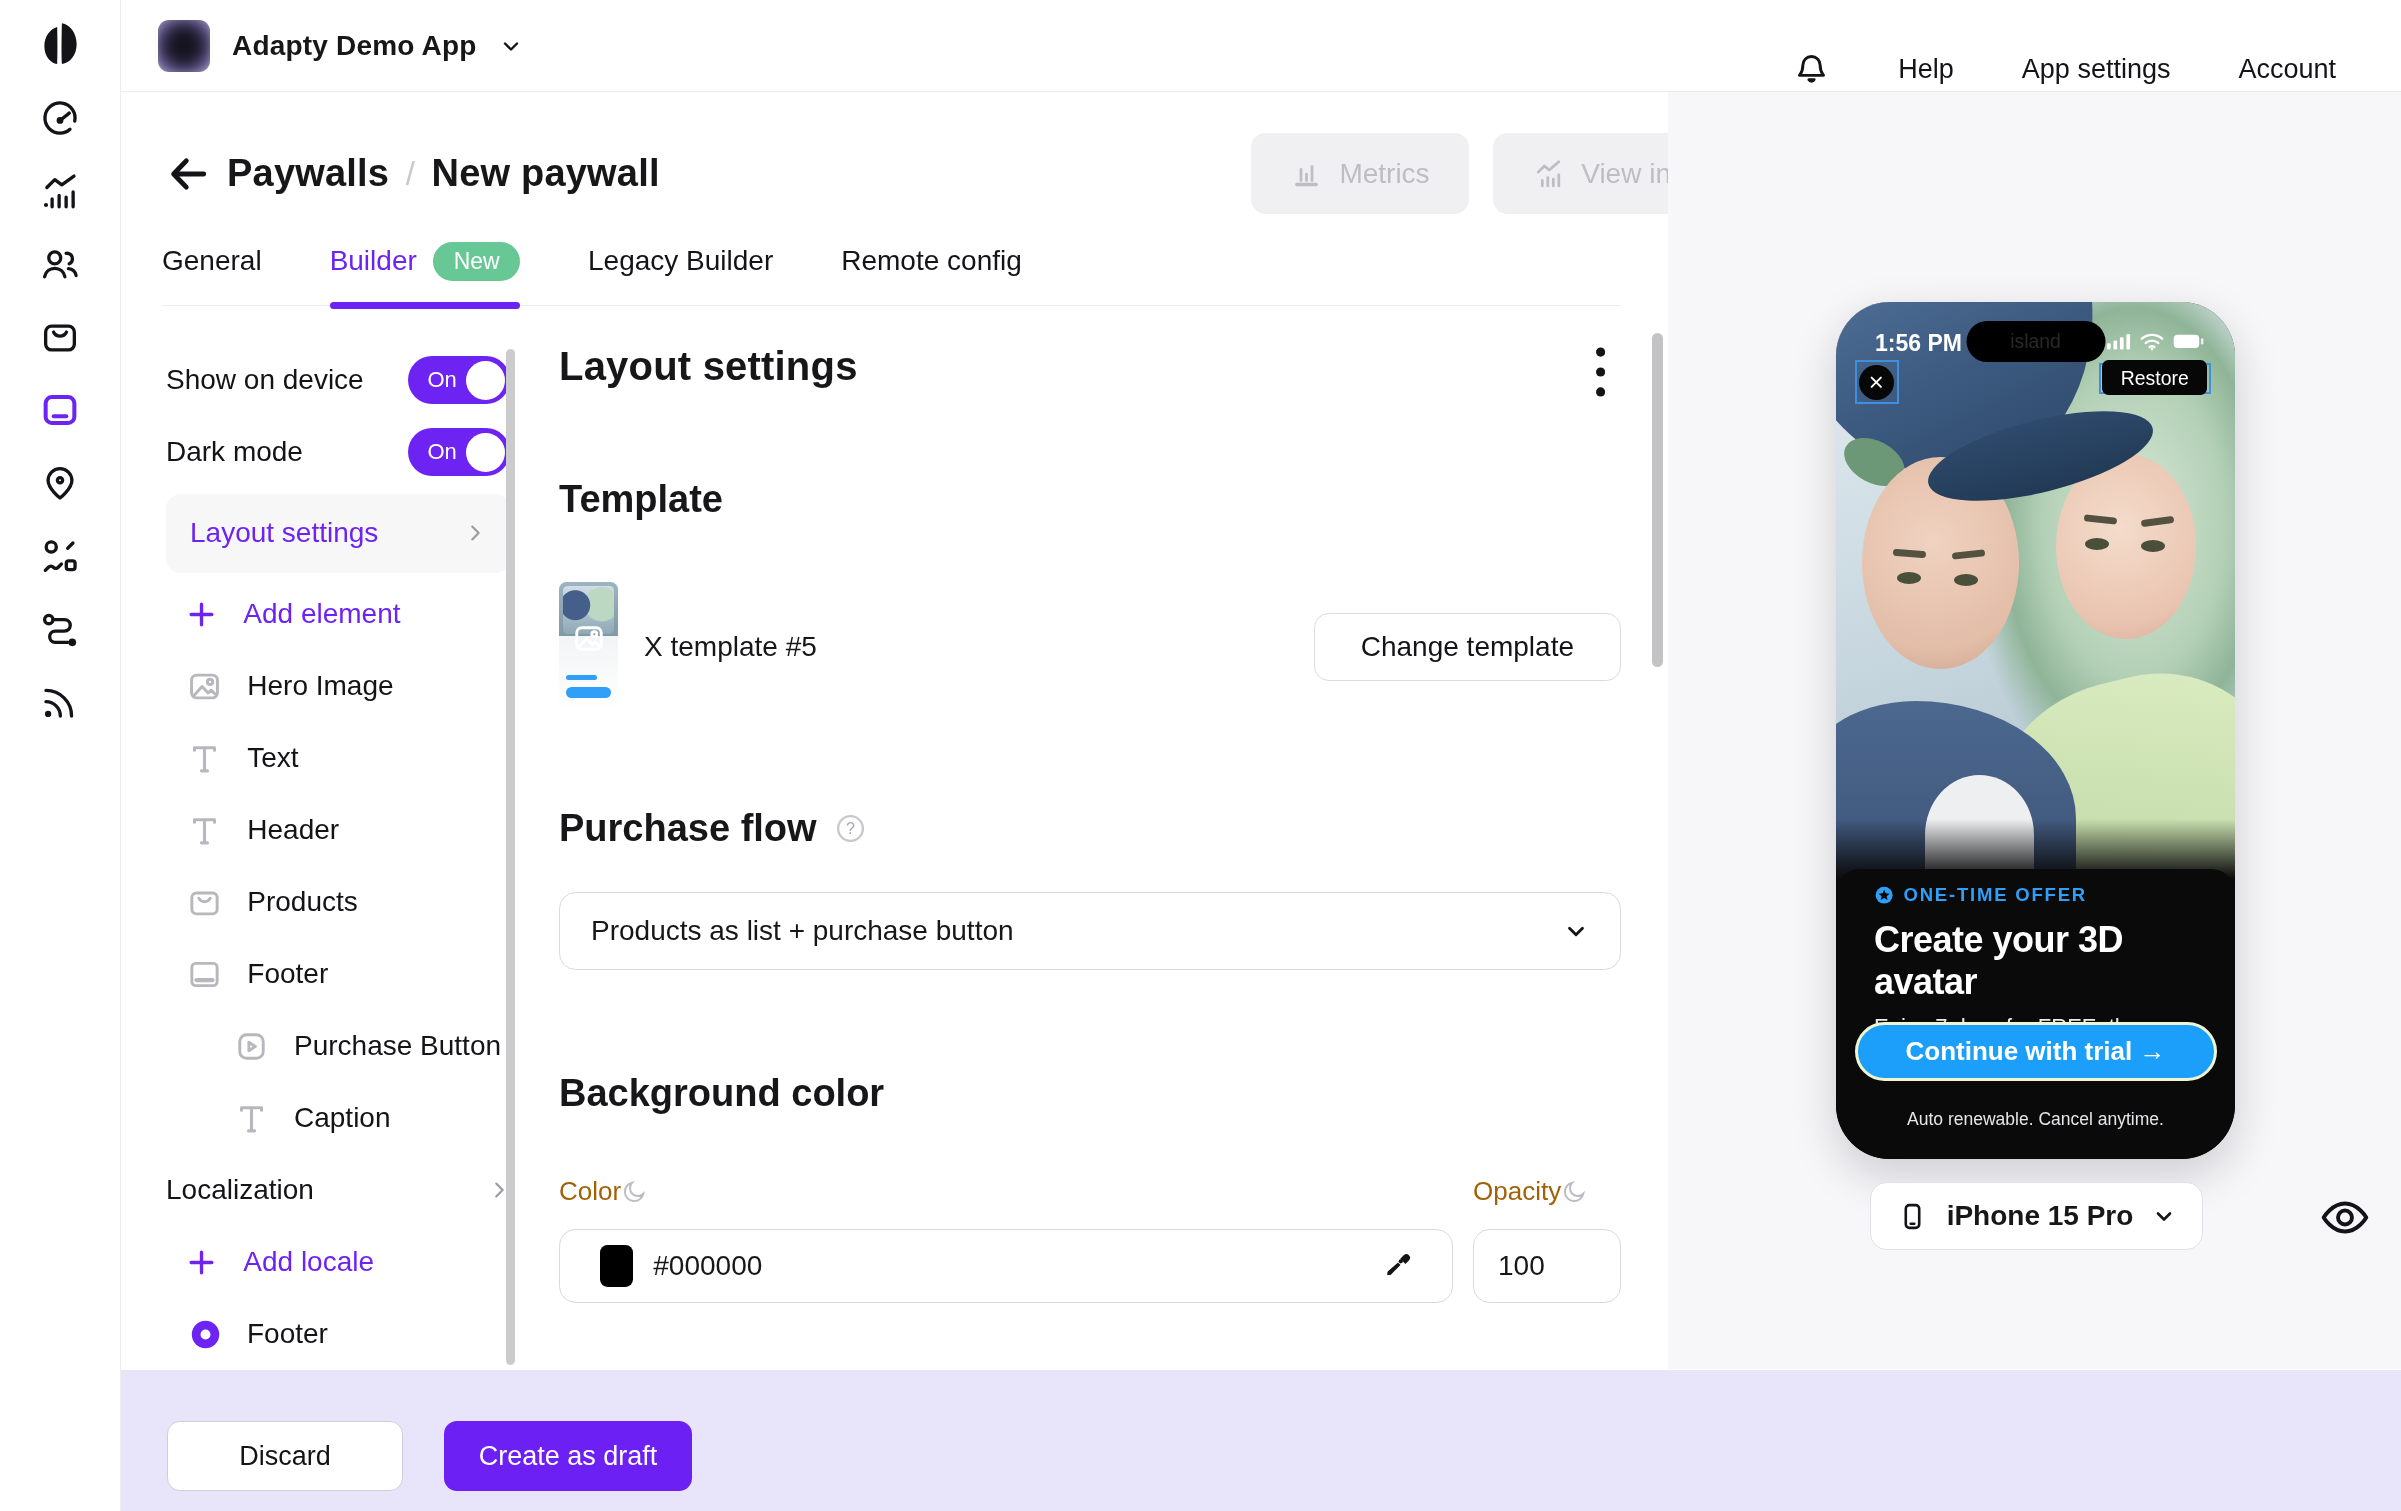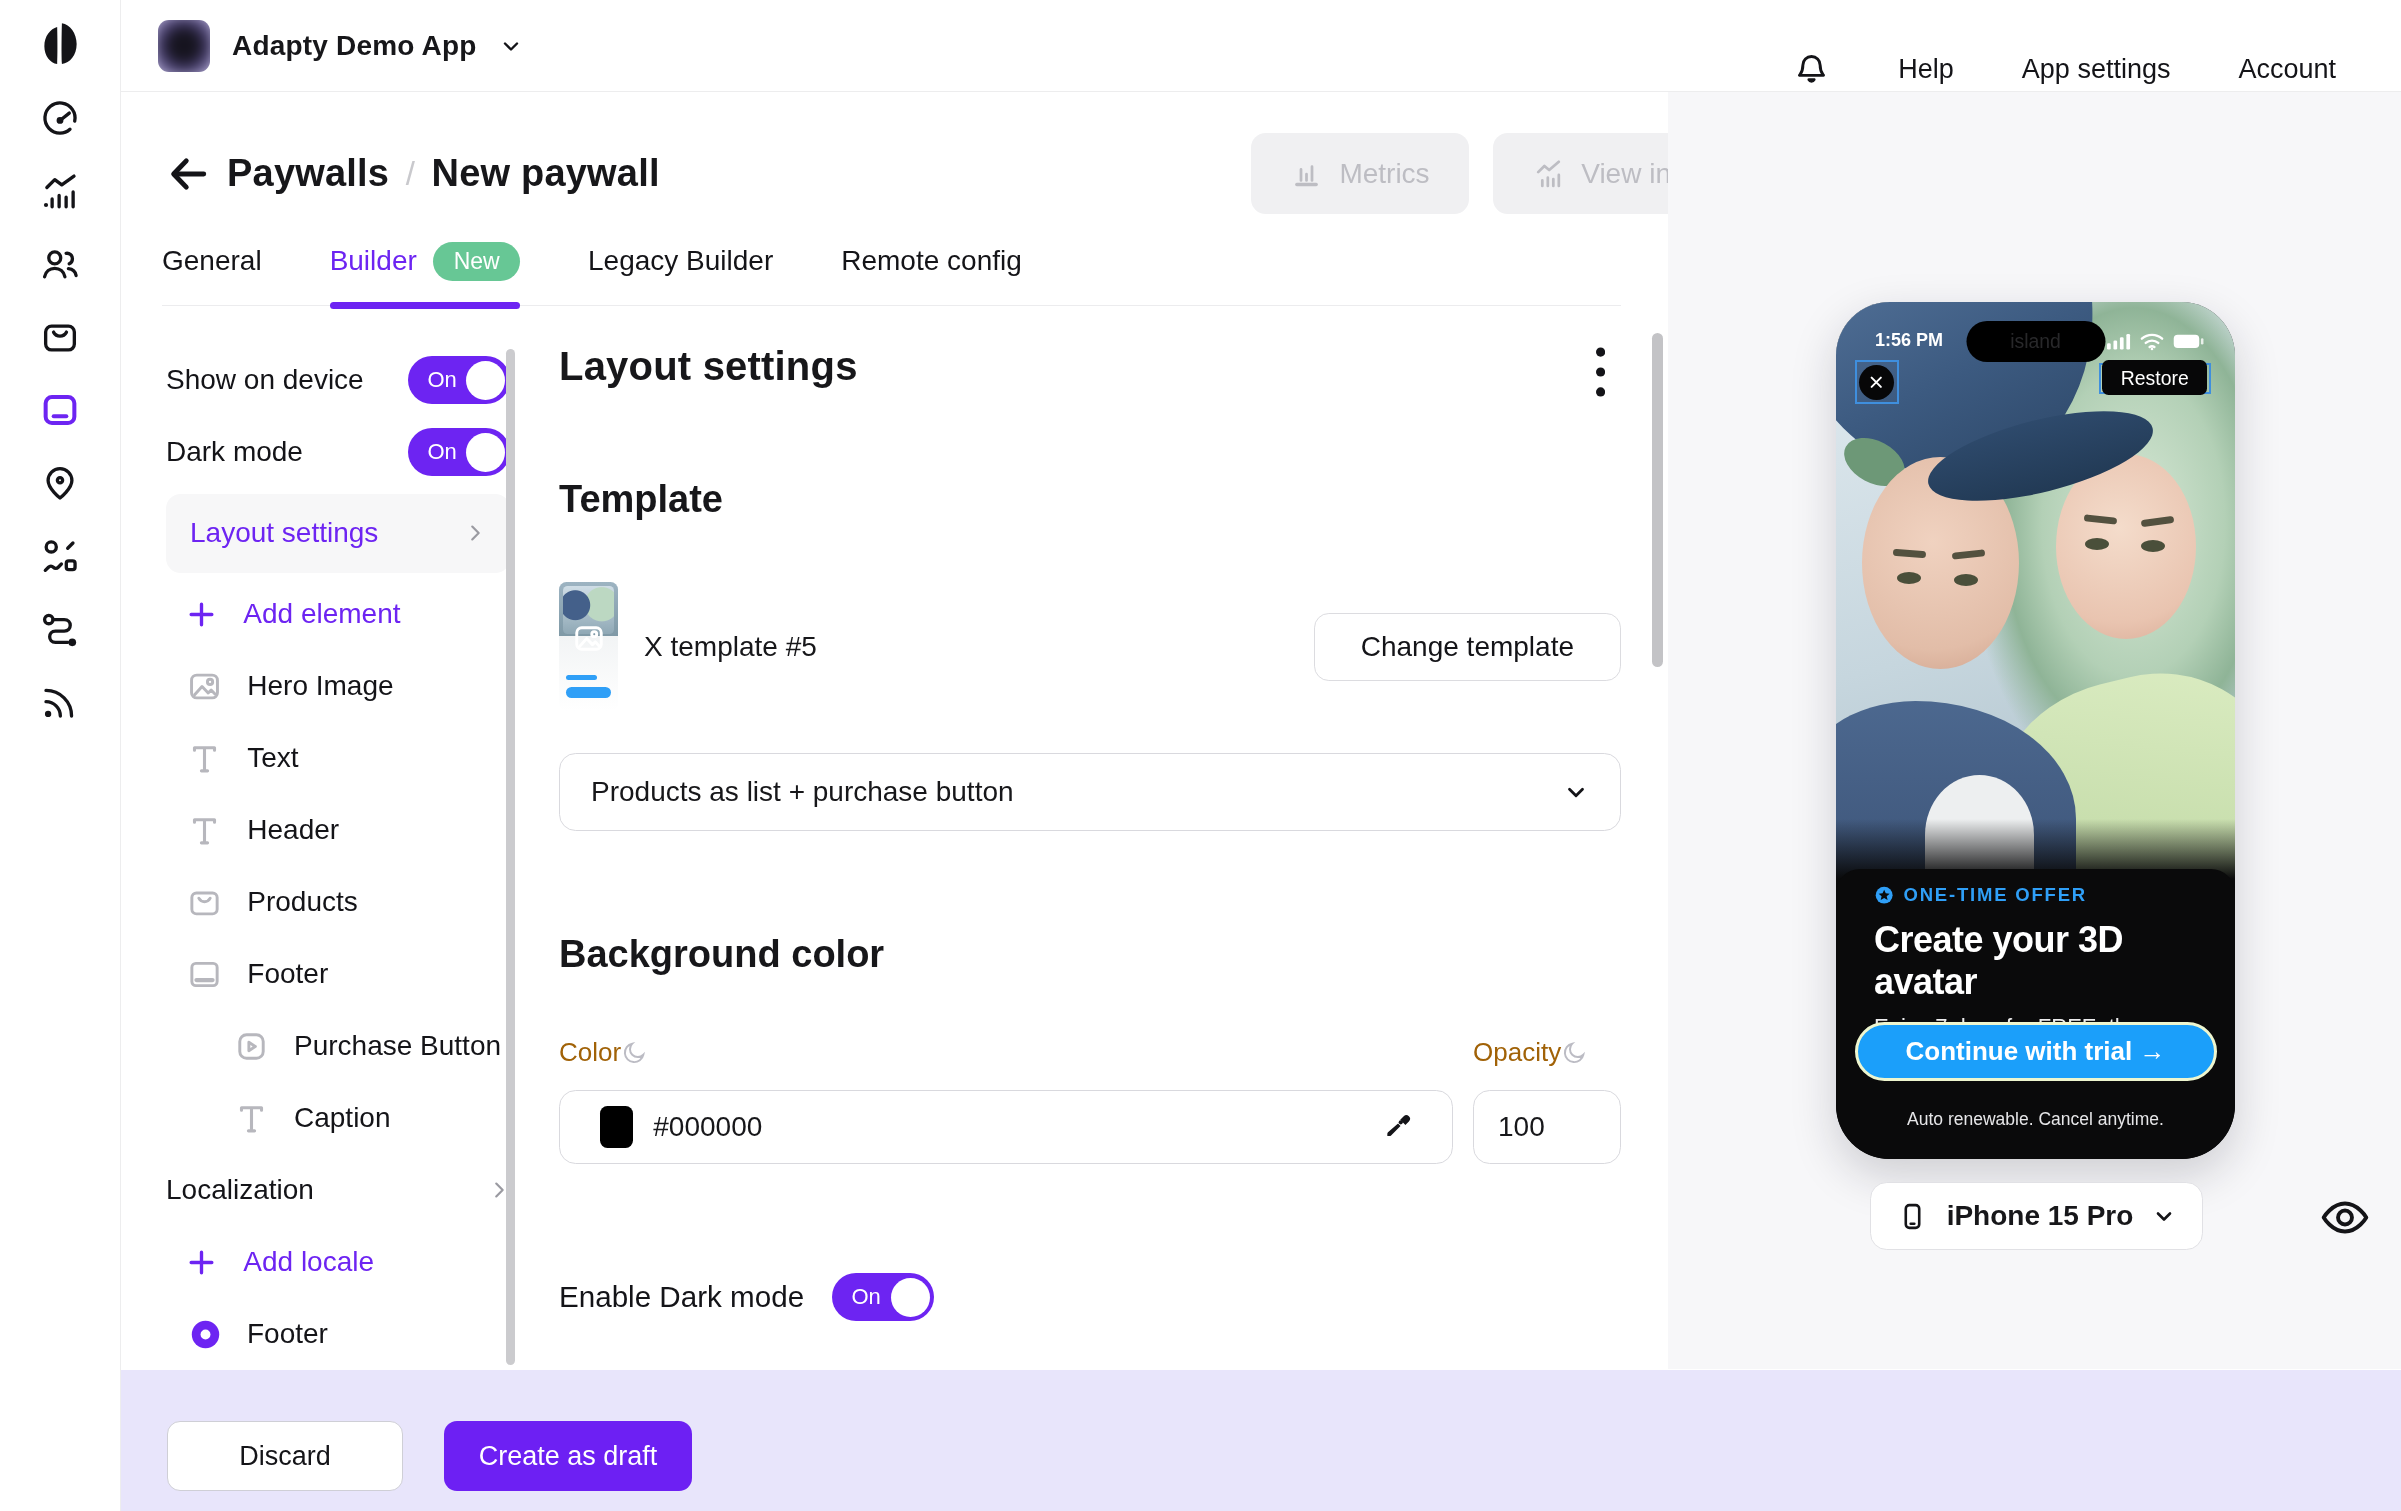--- a/index.html
+++ b/index.html
@@ -121,21 +121,21 @@
   .jacketL{left:-37px;top:399px;width:277px;height:203px;border-radius:42% 58% 0 0;background:linear-gradient(180deg,#4c688f,#3c5377);}
   .teeL{left:89px;top:473px;width:109px;height:120px;border-radius:50% 50% 0 0;background:#edeff0;}
   .eye{position:absolute;width:24px;height:12px;border-radius:50%;background:#4a4f3a;}
   .brow{position:absolute;width:33px;height:6.5px;border-radius:3.7px;background:#53513f;}
   .photo-fade{position:absolute;left:0;right:0;top:517px;height:65px;background:linear-gradient(180deg,rgba(10,10,11,0) 0%,#0a0a0b 92%);}
   .pw-bottom{position:absolute;left:0;right:0;top:567px;bottom:0;background:#0a0a0b;border-radius:24px 24px 0 0;}
 
   .island{position:absolute;left:50%;top:19.4px;transform:translateX(-50%);width:139px;height:41px;border-radius:22px;
           background:#000;display:flex;align-items:center;justify-content:center;}
   .island span{color:#4a4a4e;font-size:19.4px;opacity:.55;}
-  .status-time{position:absolute;left:39px;top:28px;color:#fff;font-size:18px;font-weight:700;}
+  .status-time{position:absolute;left:39px;top:28px;color:#fff;font-size:23px;font-weight:700;}
   .status-icons{position:absolute;right:31px;top:31px;display:flex;align-items:center;gap:9.2px;}
 
   .close-sel{position:absolute;left:18.5px;top:58px;width:44px;height:44px;border:2.8px solid #3f8fde;box-sizing:border-box;
              display:flex;align-items:center;justify-content:center;cursor:pointer;}
   .close-circ{width:35px;height:35px;border-radius:50%;background:#070708;display:flex;align-items:center;justify-content:center;}
   .restore-sel{position:absolute;right:24px;top:61px;border:2.8px solid #3f8fde;padding:1.8px;cursor:pointer;}
   .restore-pill{background:#070708;color:#fff;font-size:19.4px;padding:6.5px 18.5px;border-radius:6.5px;}
 
   .offer{position:absolute;left:18px;right:20.3px;top:582px;margin-left:20px;}
   .offer-label{display:flex;align-items:center;gap:9.2px;color:#2f9ff7;font-size:18.5px;font-weight:700;letter-spacing:1.8px;}
@@ -439,20 +439,27 @@
         </span>
         <span class="mini-line"></span>
           <span class="mini-btn"></span>
       </div>
       <span class="tpl-name">X template #5</span>
       <button class="btn-outline">
           <span>Change template</span>
         </button>
     </div>
 
+    <div class="pf-heading">
+      <span class="h2">Purchase flow</span>
+      <svg width="31" height="31" viewBox="0 0 24 24">
+          <circle cx="12" cy="12" r="9.6" fill="none" stroke="#c7c7cc" stroke-width="1.8"></circle>
+          <text x="12" y="16.4" text-anchor="middle" font-size="12.5" fill="#aaaab1" font-family="Liberation Sans, sans-serif">?</text>
+        </svg>
+    </div>
     <div class="select">
       <span>Products as list + purchase button</span>
       <svg class="chev" width="26" height="26" viewBox="0 0 24 24" fill="none" stroke="#141418" stroke-width="2.6" stroke-linecap="round" stroke-linejoin="round">
           <polyline points="6,9.5 12,15.5 18,9.5"></polyline>
         </svg>
     </div>
 
     <div class="h2 bg-heading">Background color</div>
     <div class="field-labels">
       <span class="flabel">

